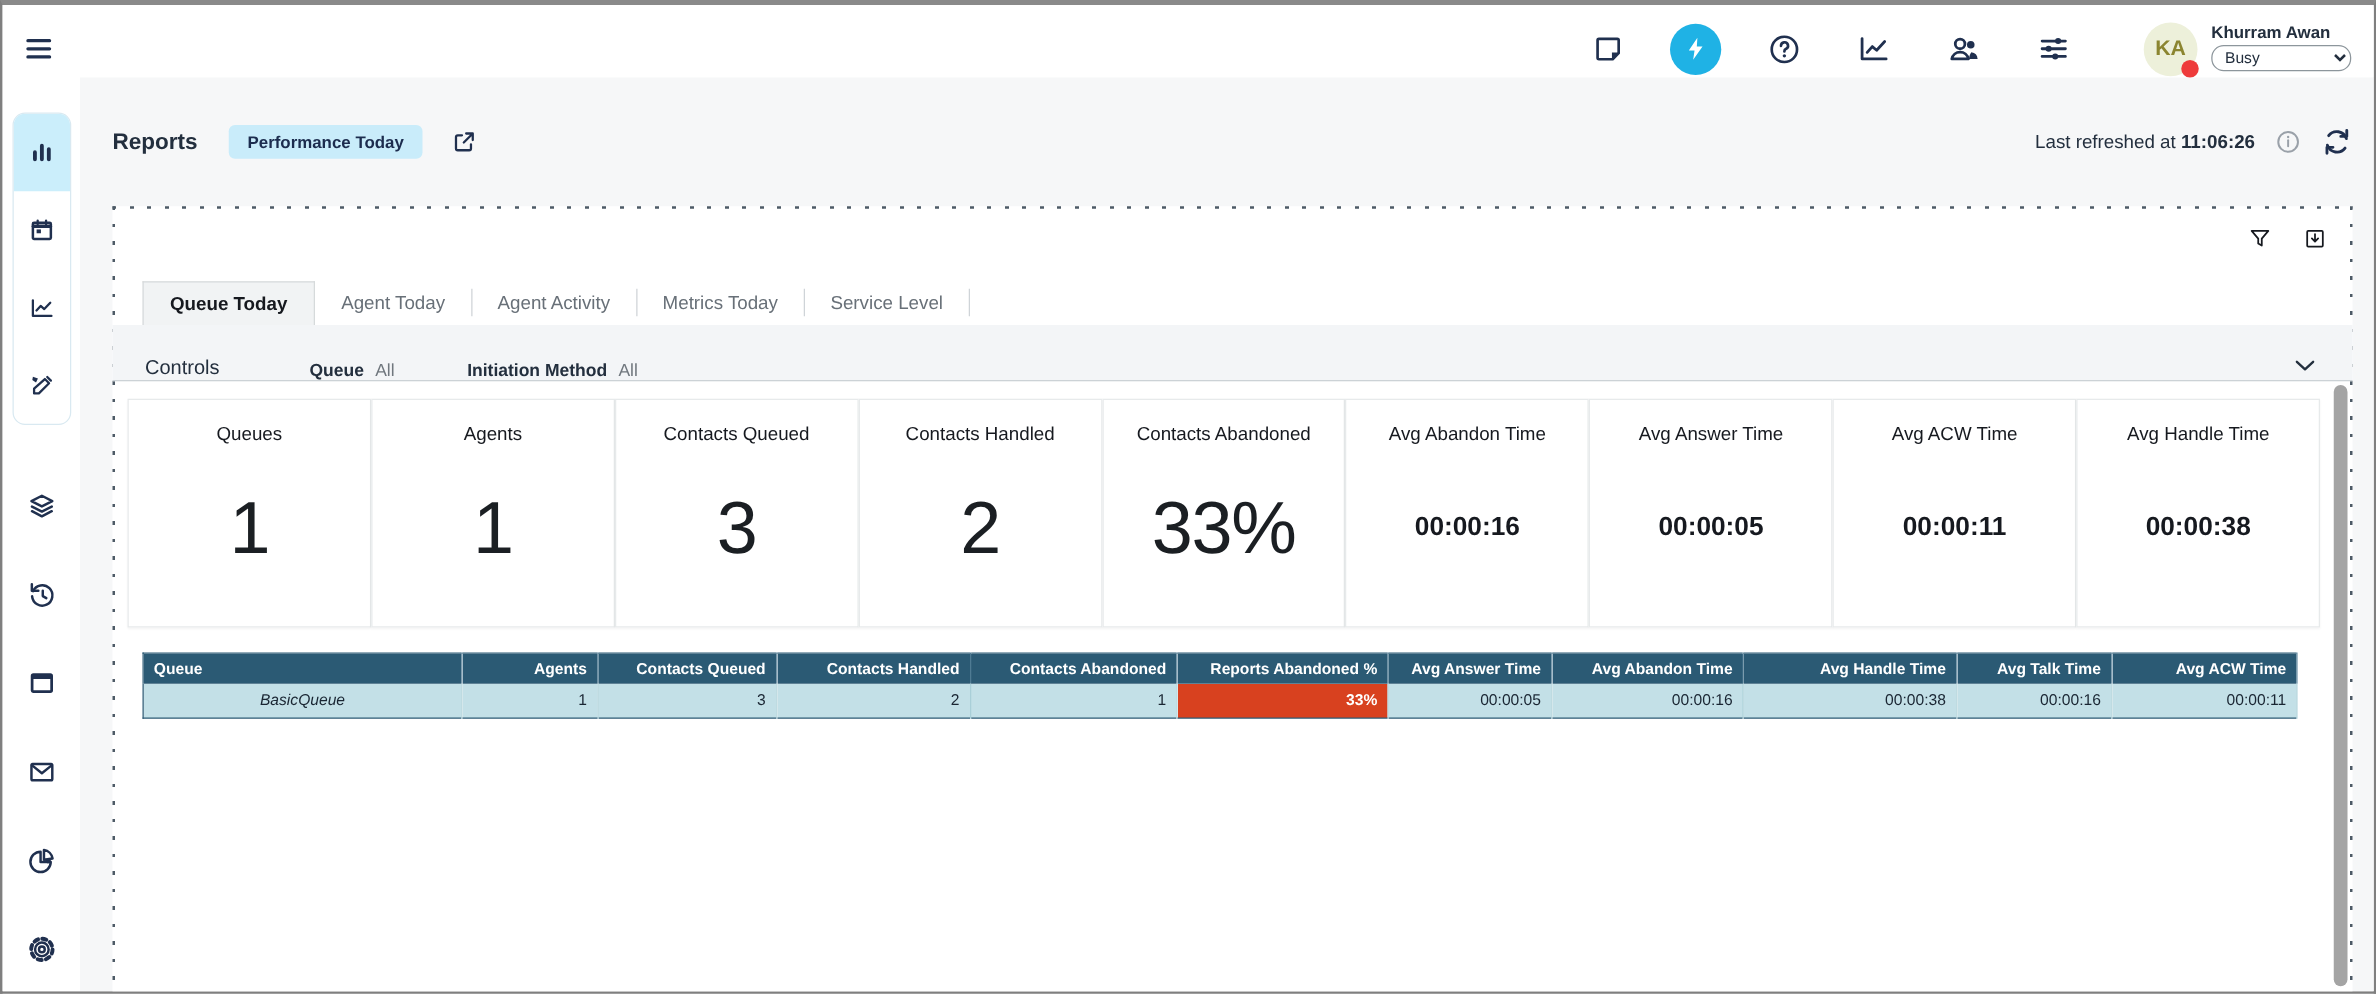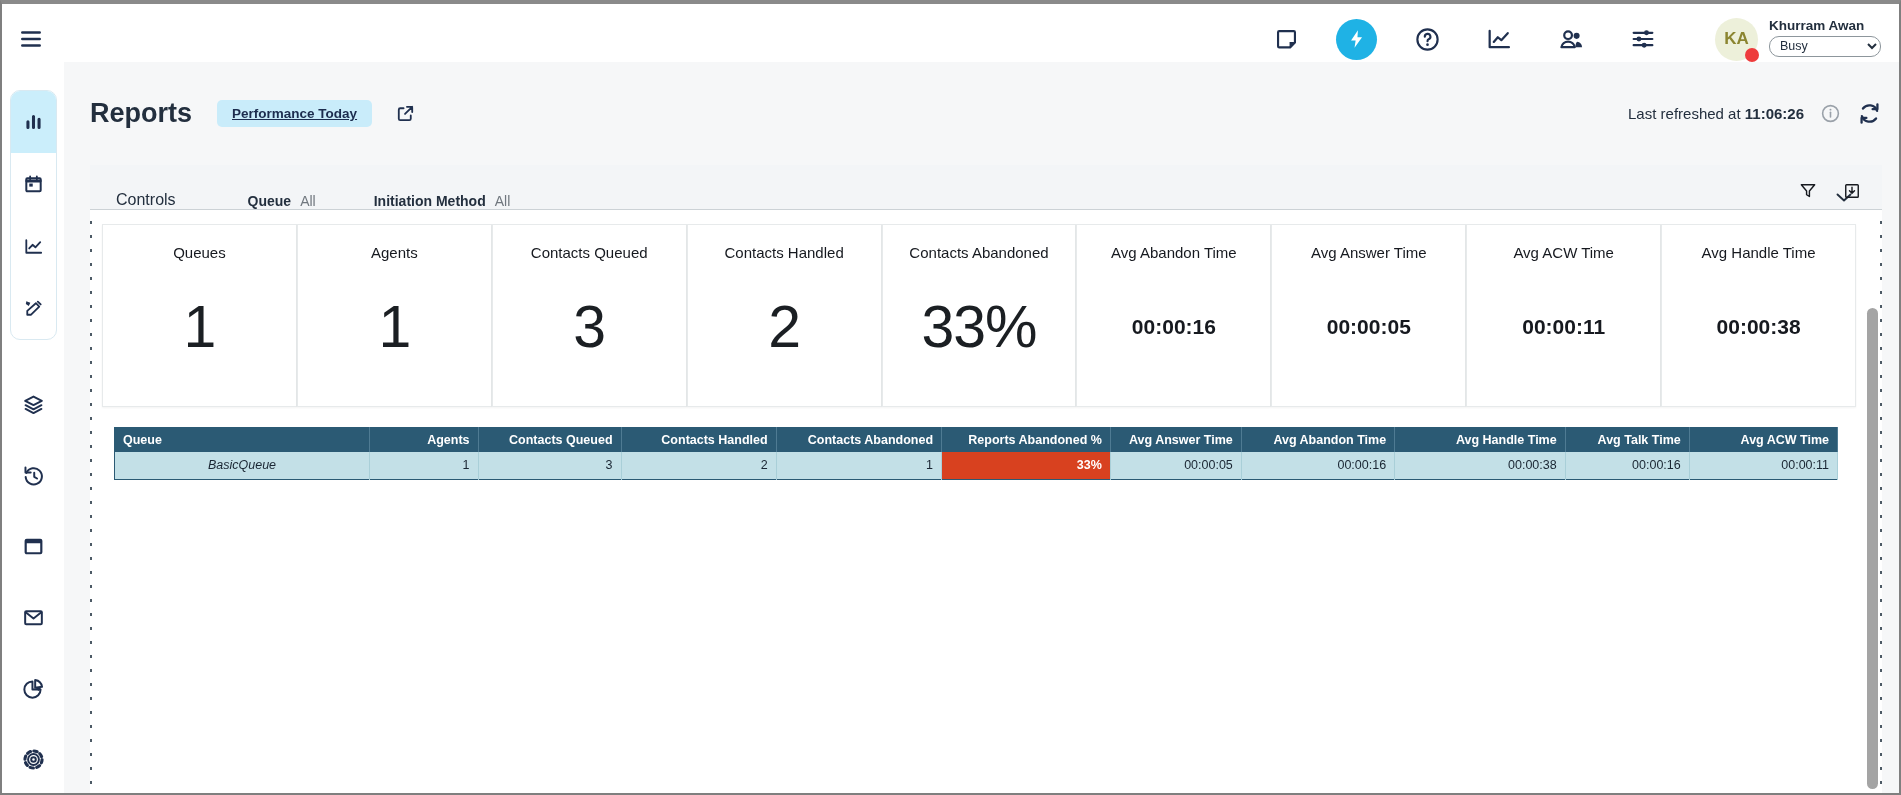--- a/index.html
+++ b/index.html
@@ -40,23 +40,23 @@
   .sidebar { width:62px; background:#fff; flex:0 0 62px; display:flex; flex-direction:column; align-items:center; }
   .side-card { margin-top:28px; width:47px; border:1px solid #d9e9f1; border-radius:10px; background:#fff; overflow:hidden; }
   .side-tile { height:62px; display:flex; align-items:center; justify-content:center; cursor:pointer; }
   .side-tile.selected { background:#cbeefb; }
   .side-lower { display:flex; flex-direction:column; align-items:center; gap:46px; margin-top:52px; }
   .side-lower .side-ic { cursor:pointer; }
 
   
   .main { flex:1; background:#f6f7f8; padding:0 17px 0 26px; display:flex; flex-direction:column; min-width:0; }
   .page-header { height:103px; display:flex; align-items:center; flex:0 0 103px; }
-  .page-title { font-size:27px; font-weight:800; color:#232f3e; }
+  .page-title { font-size:18px; font-weight:800; color:#232f3e; }
   .badge { margin-left:25px; background:#c9ecfa; color:#1c2c4e; font-weight:bold; font-size:13.5px;
-           padding:6px 15px; border-radius:5px;text-decoration:underline; }
+           padding:6px 15px; border-radius:5px; }
   .ext-link { margin-left:22px; cursor:pointer; }
   .refresh-zone { margin-left:auto; display:flex; align-items:center; gap:16px; }
   .refresh-text { font-size:15px; }
   .refresh-text b { font-weight:bold; }
 
   
   .panel { flex:1; background:#fff; position:relative;
     background-image:
       repeating-linear-gradient(90deg,#4d5a66 0 3px, transparent 3px 14px),
       repeating-linear-gradient(180deg,#4d5a66 0 3px, transparent 3px 14px),
@@ -291,20 +291,42 @@
           </svg>
         </span>
         <span class="p-ic">
           <svg width="20" height="20" viewBox="0 0 24 24">
             <rect x="4.5" y="4.5" width="15" height="15" rx="1" fill="none" stroke="#16191f" stroke-width="1.7"></rect>
             <path d="M12 7.5v7M9 11.7l3 3 3-3" fill="none" stroke="#16191f" stroke-width="1.7" stroke-linecap="round" stroke-linejoin="round"></path>
           </svg>
         </span>
       </div>
 
+      <div class="tabs">
+
+          <div class="tab active">
+            <span>Queue Today</span>
+          </div>
+
+          <div class="tab inactive">
+            <span>Agent Today</span>
+          </div>
+
+          <div class="tab inactive">
+            <span>Agent Activity</span>
+          </div>
+
+          <div class="tab inactive">
+            <span>Metrics Today</span>
+          </div>
+
+          <div class="tab inactive">
+            <span>Service Level</span>
+          </div>
+        </div>
 
       <div class="controls">
         <span class="controls-title">Controls</span>
         <div class="controls-filters">
 
             <span class="filter">
               <span class="f-label">Queue</span>
               <span class="f-value">All</span>
             </span>
 

